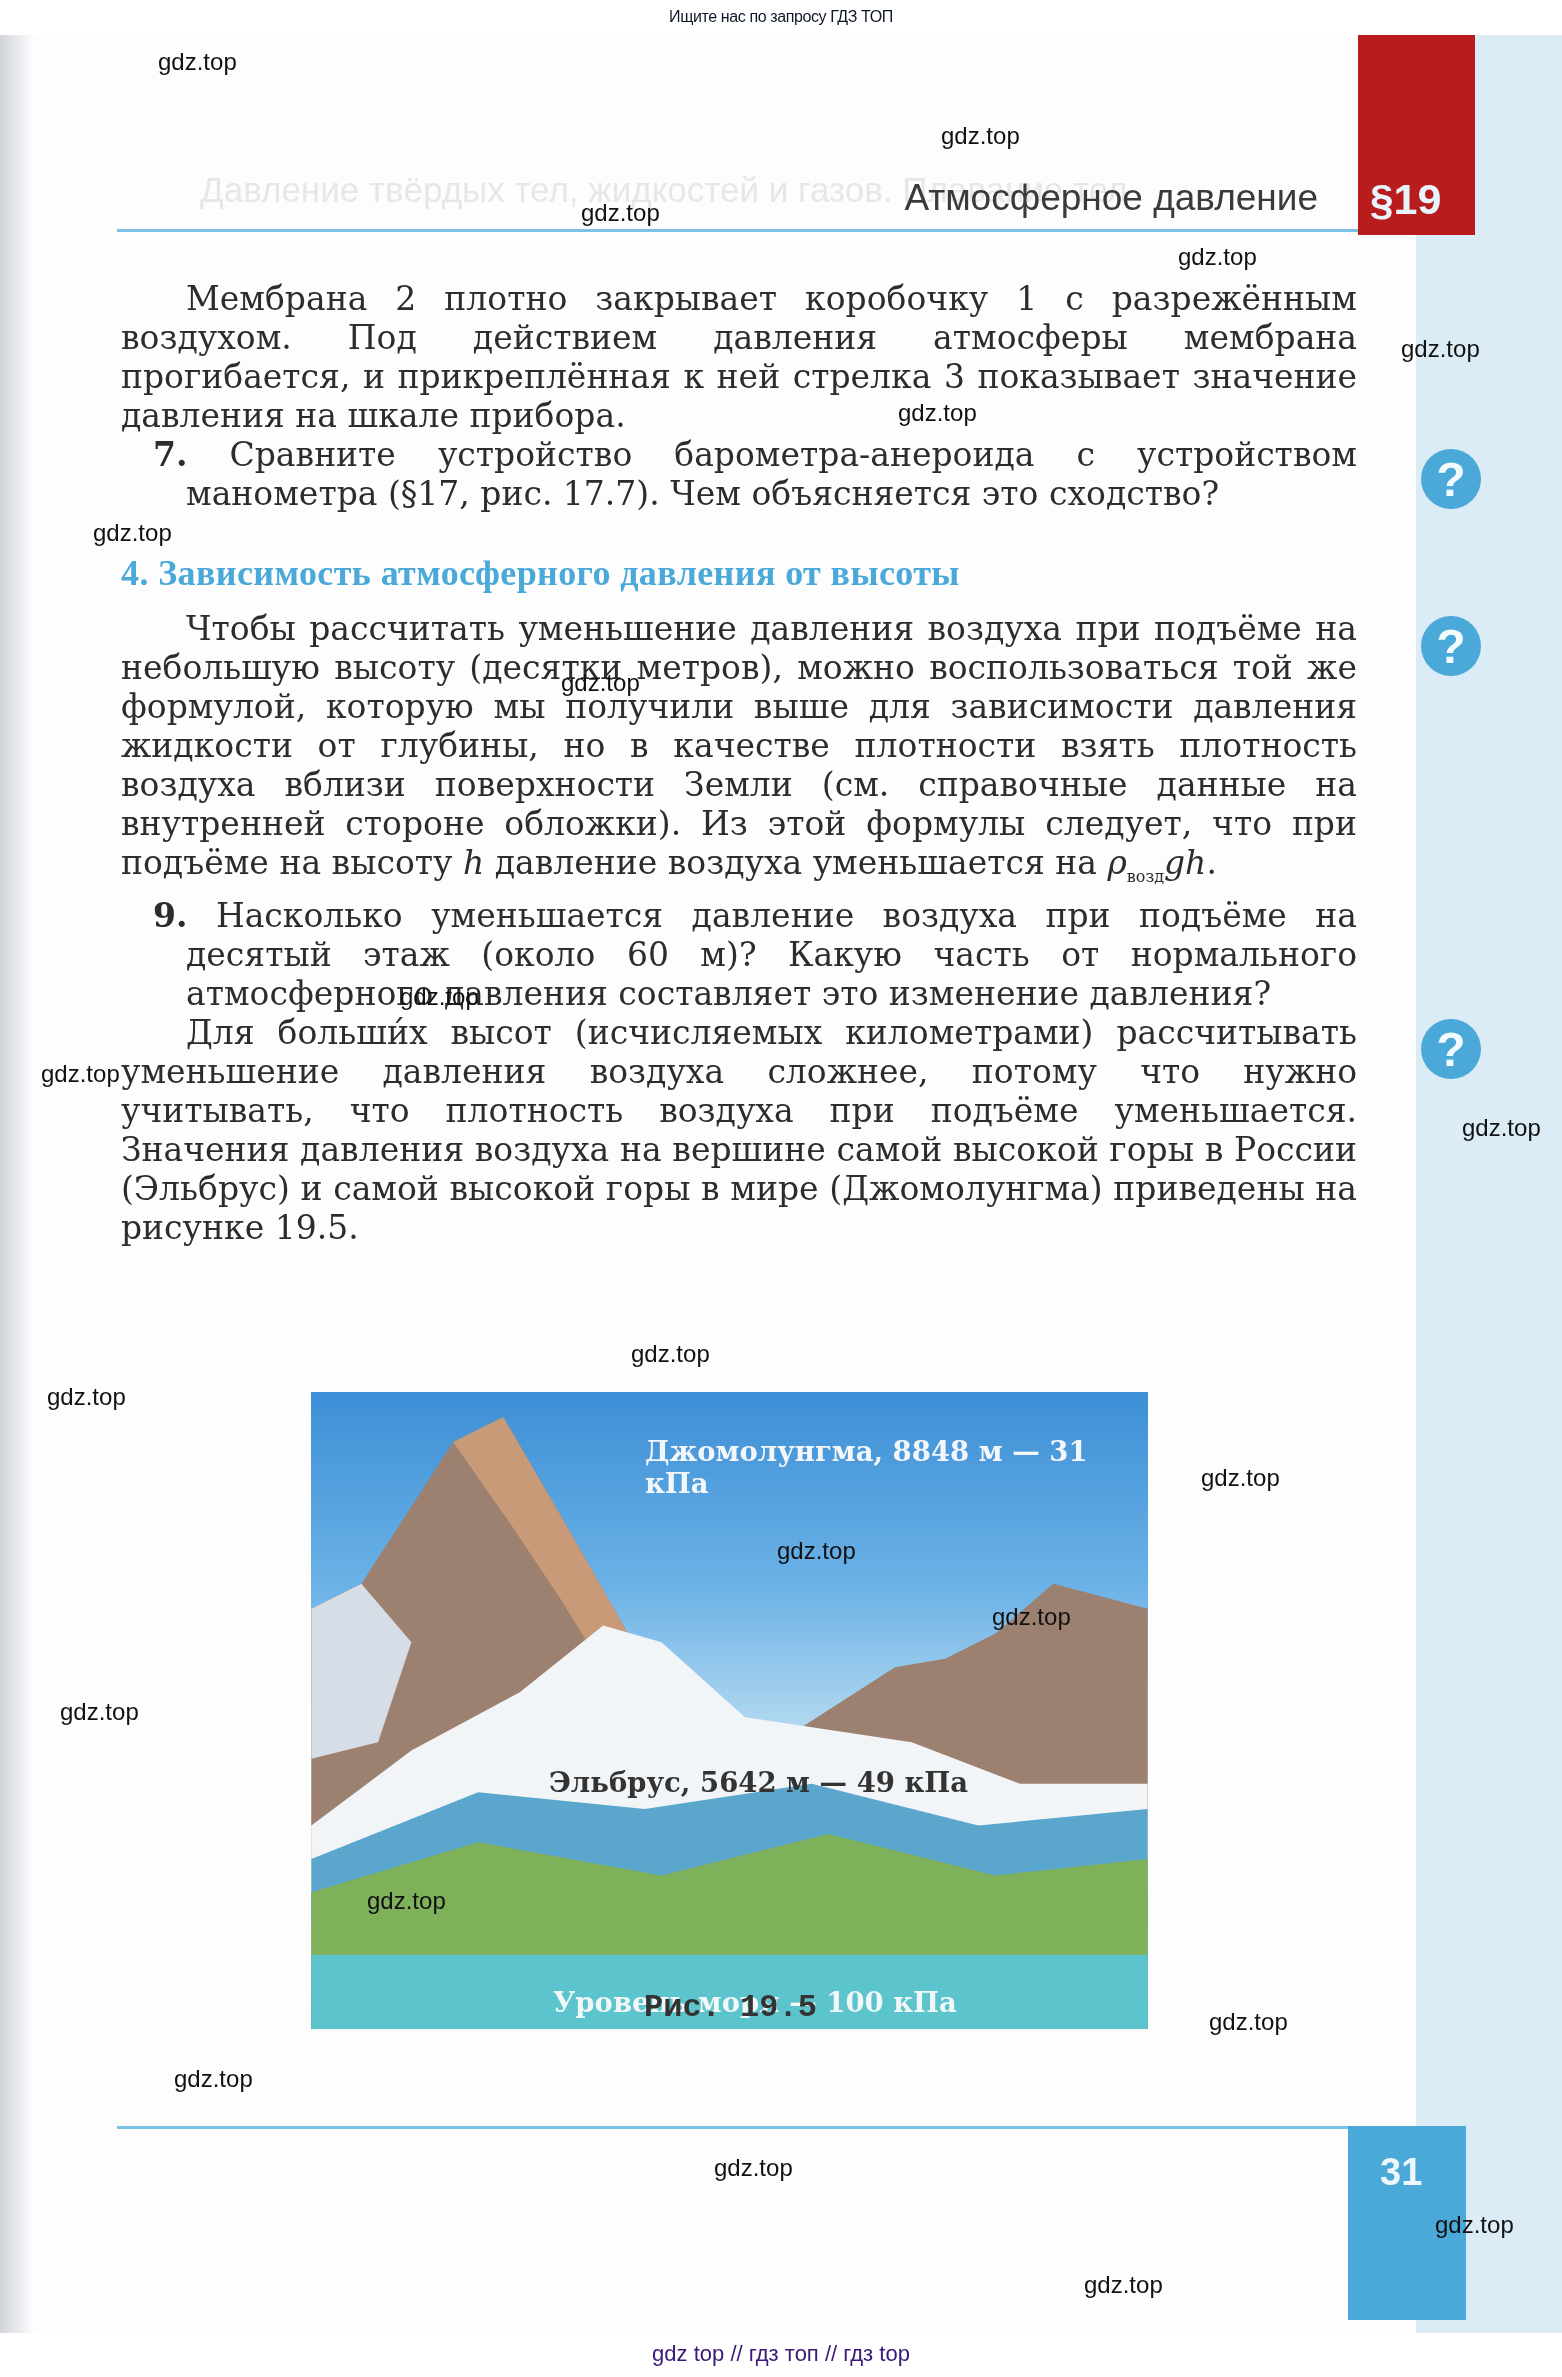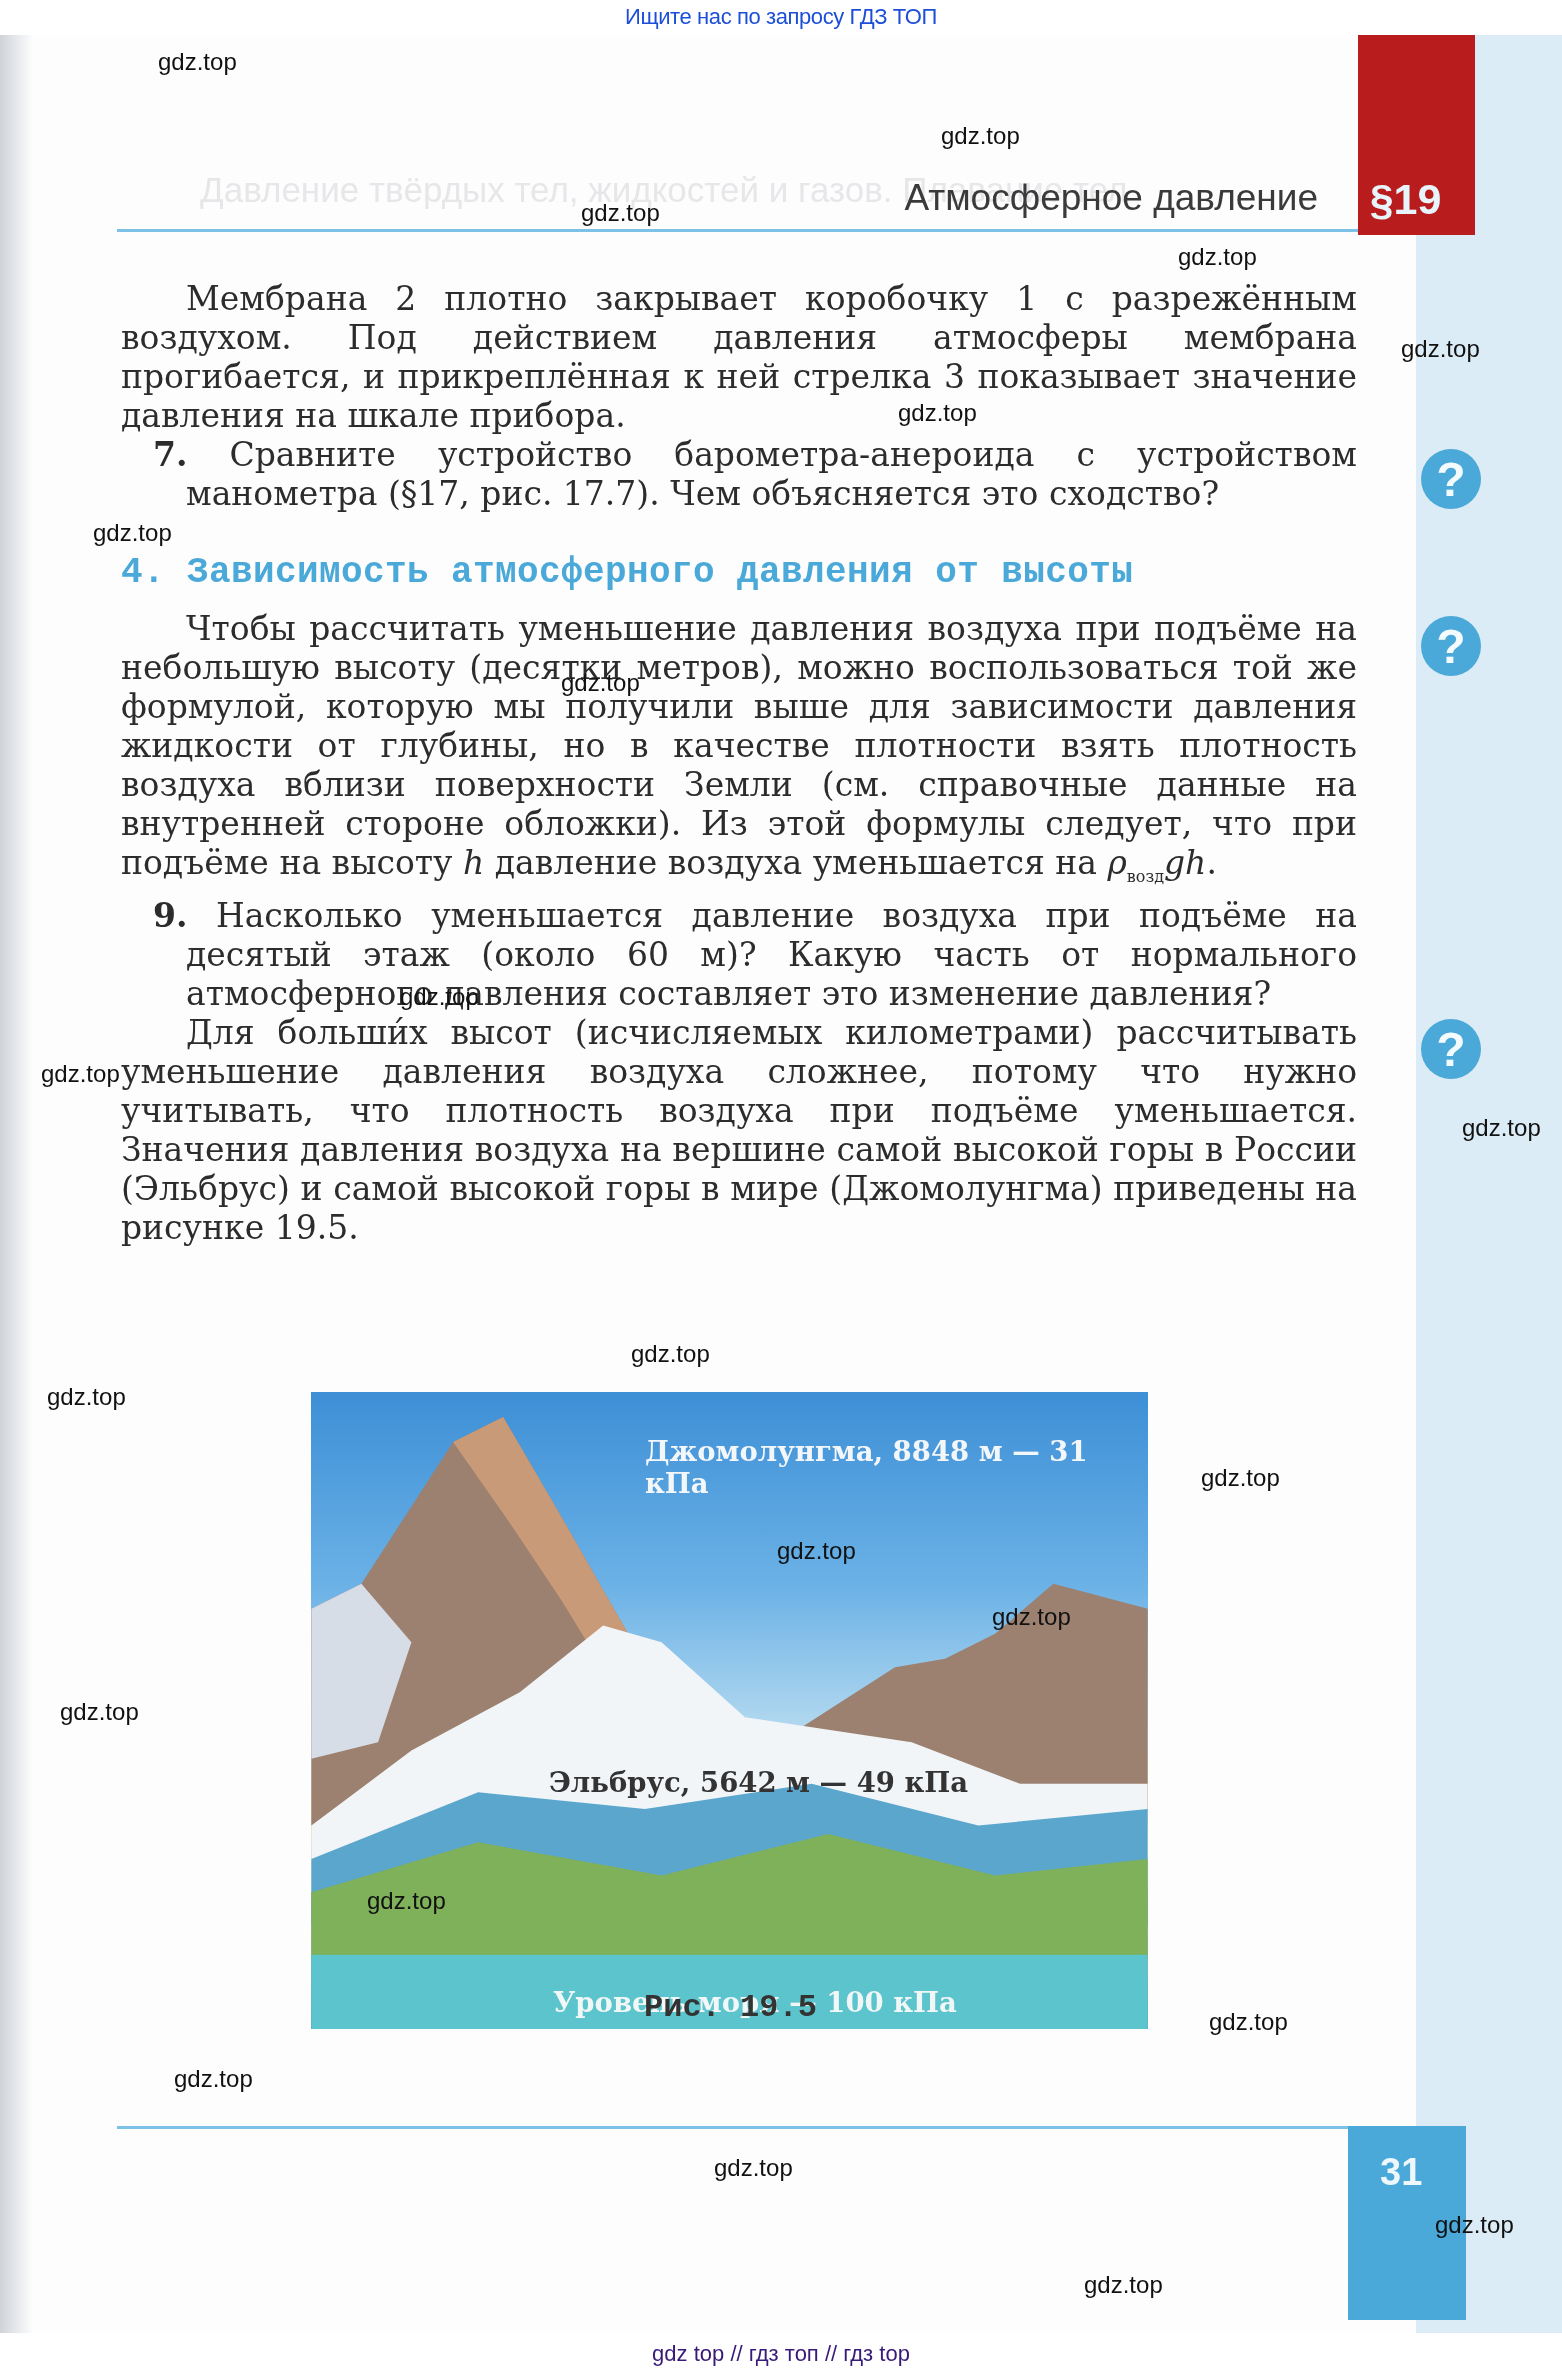--- a/index.html
+++ b/index.html
@@ -1,32 +1,32 @@
 <!DOCTYPE html>
 <html style="font-size:13.3px"><head>
 <meta charset="utf-8">
 <style>
   html,body{margin:0;padding:0;}
   body{width:1562px;height:2377px;position:relative;overflow:hidden;background:#ffffff;font-family:"DejaVu Serif",serif;color:#2a2a2a;}
   .banner{position:absolute;left:0;top:0;width:1562px;height:35px;background:#fff;text-align:center;}
-  .banner span{font-family:"Liberation Sans",sans-serif;font-size:22px;color:#1d4ed8;line-height:33px;letter-spacing:-0.4px;}
+  .banner span{font-family:"Liberation Sans",sans-serif;font-size:16px;color:#0f172a;line-height:33px;letter-spacing:-0.4px;}
   .page{position:absolute;left:0;top:35px;width:1562px;height:2298px;background:#fdfdfd;}
   .gutter{position:absolute;left:0;top:35px;width:33px;height:2298px;background:linear-gradient(90deg,#cfd3d8,#f4f5f7 80%,#fdfdfd);}
   .strip{position:absolute;left:1416px;top:35px;width:147px;height:2298px;background:#dcecf6;}
   .tab-top{position:absolute;left:1358px;top:35px;width:117px;height:200px;background:#b91c1c;}
   .tab-top span{position:absolute;left:11.7px;top:140px;font-family:"Liberation Sans",sans-serif;font-weight:bold;font-size:43px;color:#e8f4fb;}
   .header-title{position:absolute;left:851px;top:177px;width:467px;text-align:right;font-family:"Liberation Sans",sans-serif;font-size:37px;color:#3a3a3a;}
   .header-line{position:absolute;left:117px;top:229px;width:1241px;height:3.3px;background:#7cc2e6;}
   .ghost{position:absolute;left:200px;top:170px;font-family:"Liberation Sans",sans-serif;font-size:35px;color:#e7e7ea;}
   .text{position:absolute;left:121px;width:1236px;font-size:33px;line-height:39px;color:#2c2c2c;text-align:justify;}
   .text p{margin:0;}
   .indent{text-indent:65px;}
   .q{padding-left:65px;text-indent:-33px;}
   .q b{font-weight:bold;}
-  .section{position:absolute;left:121px;top:552px;font-family:Liberation Mono, monospace;font-weight:bold;font-size:36px;color:#4aa9d8;letter-spacing:0.4px;}
+  .section{position:absolute;left:121px;top:552px;font-family:Liberation Serif, serif;font-weight:bold;font-size:36px;color:#4aa9d8;letter-spacing:0.4px;}
   .qmark{position:absolute;width:60px;height:60px;border-radius:50%;background:#4aa9d8;color:#f4fbff;font-family:"Liberation Sans",sans-serif;font-weight:bold;font-size:48px;text-align:center;line-height:62px;}
   .figure{position:absolute;left:311px;top:1392px;width:837px;height:637px;overflow:hidden;background:linear-gradient(180deg,#3d8fd6 0%,#6ab1e6 30%,#b9dcf0 55%,#e8d8a0 65%,#6aa0b8 100%);}
   .fig-label{position:absolute;font-size:27.5px;font-weight:bold;}
   .caption{position:absolute;left:644px;top:1989px;font-family:Liberation Mono, monospace;font-weight:bold;font-size:32px;color:#333;}
   .bottom-line{position:absolute;left:117px;top:2126px;width:1231px;height:3.3px;background:#7cc2e6;}
   .tab-bottom{position:absolute;left:1348px;top:2126px;width:118px;height:194px;background:#4aa9d8;}
   .tab-bottom span{position:absolute;left:32px;top:25px;font-family:"Liberation Sans",sans-serif;font-weight:bold;font-size:38px;color:#eef7fc;}
   .footer{position:absolute;left:0;top:2341px;width:1562px;text-align:center;font-family:"Liberation Sans",sans-serif;font-size:22px;color:#3a1a78;}
   .wm{position:absolute;font-family:"Liberation Sans",sans-serif;font-size:24px;color:#111;white-space:nowrap;}
   .it{font-style:italic;}

